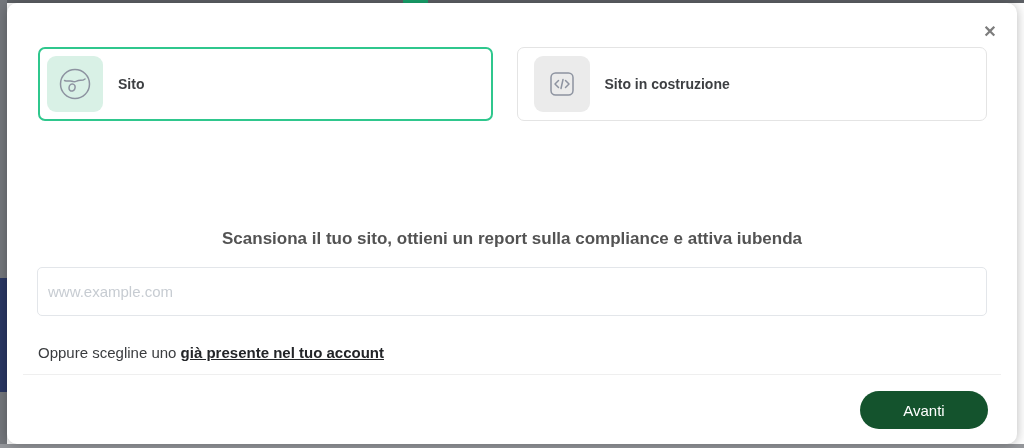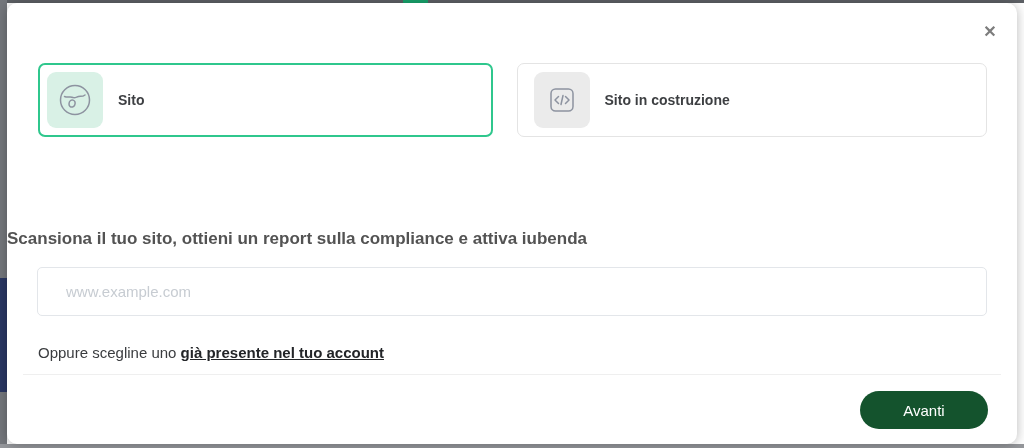--- a/index.html
+++ b/index.html
@@ -42,21 +42,21 @@
   }
   .close-btn {
     position: absolute; top: 18px; right: 16px;
     width: 22px; height: 22px; line-height: 22px; text-align: center;
     color: #7d7d7d; font-size: 16px; font-weight: 700; cursor: pointer;
     user-select: none;
   }
 
   
   .cards {
-    position: absolute; left: 31px; right: 30px; top: 60px;
+    position: absolute; left: 31px; right: 30px; top: 44px;
     display: flex; gap: 24px;
   }
   .card {
     flex: 1 1 0; height: 74px; background: #ffffff;
     border: 1px solid #e4e4e4; border-radius: 7px;
     display: flex; align-items: center; padding: 16px;
     cursor: pointer;
   }
   .card.selected { border: 2px solid #2fc78d; padding: 7px; }
   .tile {
@@ -66,27 +66,27 @@
   }
   .card.selected .tile { background: #d9f1e6; }
   .tile svg { display: block; }
   .card-label {
     margin-left: 15px; font-size: 14px; font-weight: 700; color: #3d3f42;
   }
 
   
   .scan-heading {
     position: absolute; left: 0; right: 0; top: 226px;
-    font-size: 17px; font-weight: 700; color: #535353;
+    text-align: center; font-size: 17px; font-weight: 700; color: #535353;
   }
   .url-input {
     position: absolute; left: 30px; right: 30px; top: 264px; height: 49px;
     border: 1px solid #e3e6ea; border-radius: 5px;
     font-family: "Liberation Sans", sans-serif;
-    font-size: 15px; color: #3d3f42; padding: 0 28px; outline: none;
+    font-size: 15px; color: #3d3f42; padding: 0 10px; outline: none;
     width: calc(100% - 60px);
   }
   .url-input::placeholder { color: #c7ccd2; opacity: 1; }
 
   .alt-line {
     position: absolute; left: 31px; top: 341px;
     font-size: 15px; color: #3a3c3f; text-align: center;
   }
   .alt-link {
     font-weight: 700; color: #232528; text-decoration: underline; cursor: pointer;

